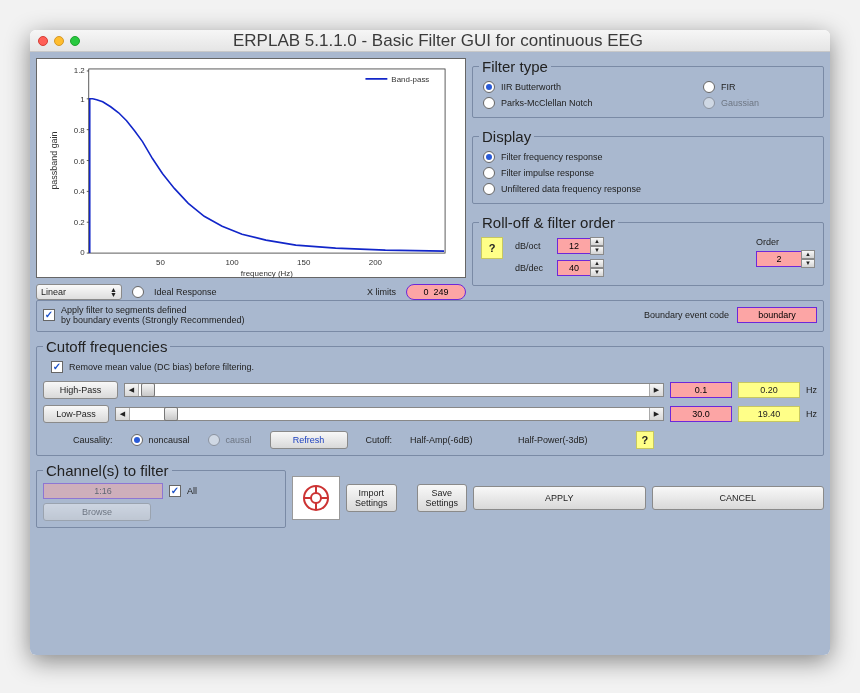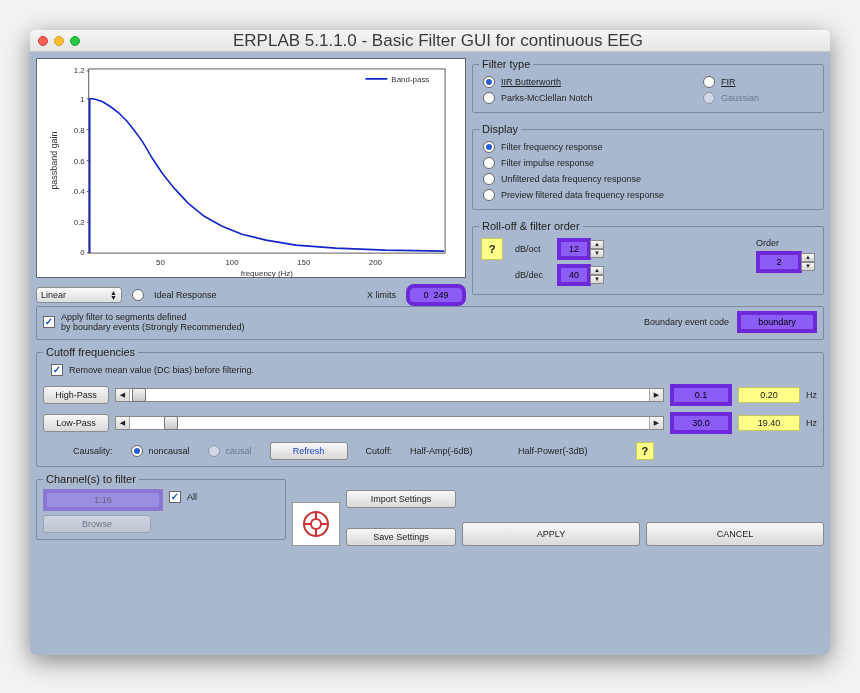--- a/index.html
+++ b/index.html
@@ -7,25 +7,25 @@
   .window { width:800px; height:625px; background:#fff; border-radius:6px; box-shadow:0 6px 25px rgba(0,0,0,0.45); position:relative; overflow:hidden; }
   .titlebar { height:22px; background:linear-gradient(#f6f6f6,#e5e5e5); border-bottom:1px solid #c8c8c8; display:flex; align-items:center; padding:0 8px; font-size:17px; color:#3a3a3a; }
   .dots { display:flex; gap:6px; margin-right:14px; }
   .dot { width:10px; height:10px; border-radius:50%; }
   .dot.red{background:#ff5f57;border:1px solid #d43e36;}
   .dot.yel{background:#ffbd2e;border:1px solid #d49726;}
   .dot.grn{background:#28c940;border:1px solid #1fa32e;}
   .titlebar .title{flex:1; text-align:center; padding-right:40px;}
   .app { position:absolute; top:22px; left:0; right:0; bottom:0; background:#a9b8cf; padding:6px; font-size:9px; color:#222; }
   fieldset{ border:1px solid #7a8aa5; border-radius:2px; margin:0 0 6px 0; padding:4px 6px 6px 6px; }
-  legend{ font-size:11px; padding:0 3px; }
+  legend{ font-size:15px; padding:0 3px; }
   .row{display:flex; align-items:center; gap:6px;}
   .btn{ background:linear-gradient(#f8f8f8,#d9d9d9); border:1px solid #8a8a8a; border-radius:3px; font-size:9px; padding:3px 8px; text-align:center; cursor:pointer; }
   .btn.big{ padding:6px 0; }
-  .input{ background:#8b5cf6; border:4px solid #6d28d9; font-size:9px; padding:2px 4px; text-align:center; }
+  .input{ background:#fca5a5; border:1px solid #6d28d9; font-size:9px; padding:2px 4px; text-align:center; }
   .radio, .check { width:12px; height:12px; border:1px solid #666; background:#fff; display:inline-flex; align-items:center; justify-content:center; }
   .radio{border-radius:50%;}
   .radio.on::after{content:"";width:6px;height:6px;border-radius:50%;background:#2a5bd7;}
   .check.on::after{content:"✓";color:#1a4fc7;font-size:10px;font-weight:bold;line-height:1;}
   .disabled{opacity:0.45;}
   .yellowbox{background:#ffff88;border:1px solid #c7c760;}
   .spin{display:flex;align-items:center;}
   .spin .input{width:34px;}
   .stepbtns{display:flex;flex-direction:column;margin-left:-1px;}
   .stepbtns div{width:14px;height:9px;border:1px solid #8a8a8a;background:linear-gradient(#f8f8f8,#d4d4d4);font-size:6px;line-height:6px;text-align:center;}
@@ -111,21 +111,21 @@
           <span>Ideal Response</span>
           <div style="flex:1"></div>
           <span>X limits</span>
           <input class="input" style="width: 60px; border-radius: 8px;" value="0  249">
         </div>
       </div>
 
       <div class="rightpanels">
         <fieldset>
           <legend>Filter type</legend>
-          <div class="row" style="justify-content:space-between; padding:2px 4px;text-decoration:underline;">
+          <div class="row" style="justify-content:space-between; padding:2px 4px;">
             <div class="row">
                 <span class="radio on"></span>
                 <span>IIR Butterworth</span>
               </div>
             <div class="row" style="width:110px">
                 <span class="radio"></span>
                 <span>FIR</span>
               </div>
           </div>
           <div class="row" style="justify-content:space-between; padding:2px 4px;">
@@ -146,24 +146,20 @@
               <span class="radio on"></span>
               <span>Filter frequency response</span>
             </div>
           <div class="row" style="padding:2px 4px;">
               <span class="radio"></span>
               <span>Filter impulse response</span>
             </div>
           <div class="row" style="padding:2px 4px;">
               <span class="radio"></span>
               <span>Unfiltered data frequency response</span>
-            </div>
-          <div class="row" style="padding:2px 4px;">
-              <span class="radio"></span>
-              <span>Preview filtered data frequency response</span>
             </div>
         </fieldset>
 
         <fieldset>
           <legend>Roll-off &amp; filter order</legend>
           <div class="row" style="gap:12px; padding:2px 2px; align-items:flex-start;">
             <div class="helpbox yellowbox">?</div>
             <div>
               <div class="row" style="gap:6px; margin-bottom:4px;">
                 <span style="width:36px">dB/oct</span>
@@ -214,21 +210,21 @@
 
     <fieldset>
       <legend>Cutoff frequencies</legend>
 
       <div class="row" style="padding:2px 2px 8px 8px;">
         <span class="check on"></span>
         <span>Remove mean value (DC bias) before filtering.</span>
       </div>
 
       <div class="row" style="gap:6px; margin-bottom:6px;">
-        <div class="btn" style="width:66px">High-Pass</div>
+        <div class="btn" style="width:75px">High-Pass</div>
         <div class="slider">
           <div class="arrow l">◀</div>
           <div class="thumb" style="left:16px"></div>
           <div class="arrow r">▶</div>
         </div>
         <input class="input" style="width: 62px;" value="0.1">
         <div class="input yellowbox" style="width:62px">0.20</div>
         <span>Hz</span>
       </div>
 
@@ -255,42 +251,42 @@
             <span>causal</span>
           </div>
         <div class="btn" style="width:78px;color:#1a3fbf">Refresh</div>
         <span>Cutoff:</span>
         <span style="width:90px">Half-Amp(-6dB)</span>
         <span style="width:100px">Half-Power(-3dB)</span>
         <div class="helpbox yellowbox" style="width:18px;height:18px">?</div>
       </div>
     </fieldset>
 
-    <div class="row" style="gap:6px; align-items:flex-end;">
+    <div class="row" style="gap:6px; align-items:center;">
       <fieldset style="flex:0 0 250px; display:flex; gap:6px; align-items:center;">
         <legend>Channel(s) to filter</legend>
         <div style="display:flex;flex-direction:column;gap:4px;">
           <input class="input disabled" style="width: 120px;" value="1:16">
           <div class="btn disabled" style="width:108px">Browse</div>
         </div>
         <div class="row" style="align-self:flex-start; margin-top:2px;">
           <span class="check on"></span>
           <span>All</span>
         </div>
       </fieldset>
 
       <div style="width:48px; height:44px; background:#fff; border:1px solid #999; display:flex; align-items:center; justify-content:center;">
         <svg width="30" height="30" viewBox="0 0 30 30">
           <circle cx="15" cy="15" r="12" fill="#fff" stroke="#c33" stroke-width="2"></circle>
           <circle cx="15" cy="15" r="5" fill="#fff" stroke="#c33" stroke-width="2"></circle>
           <path d="M15 3 L15 10 M15 20 L15 27 M3 15 L10 15 M20 15 L27 15" stroke="#c33" stroke-width="2"></path>
         </svg>
       </div>
 
-      <div style="display:flex;flex-direction:column;gap:20px;flex:0 0 110px;">
+      <div style="display:flex;flex-direction:row;gap:20px;flex:0 0 110px;">
         <div class="btn">Import Settings</div>
         <div class="btn">Save Settings</div>
       </div>
 
       <div class="btn big" style="flex:1">APPLY</div>
       <div class="btn big" style="flex:1">CANCEL</div>
     </div>
 
   </div>
 </div>

